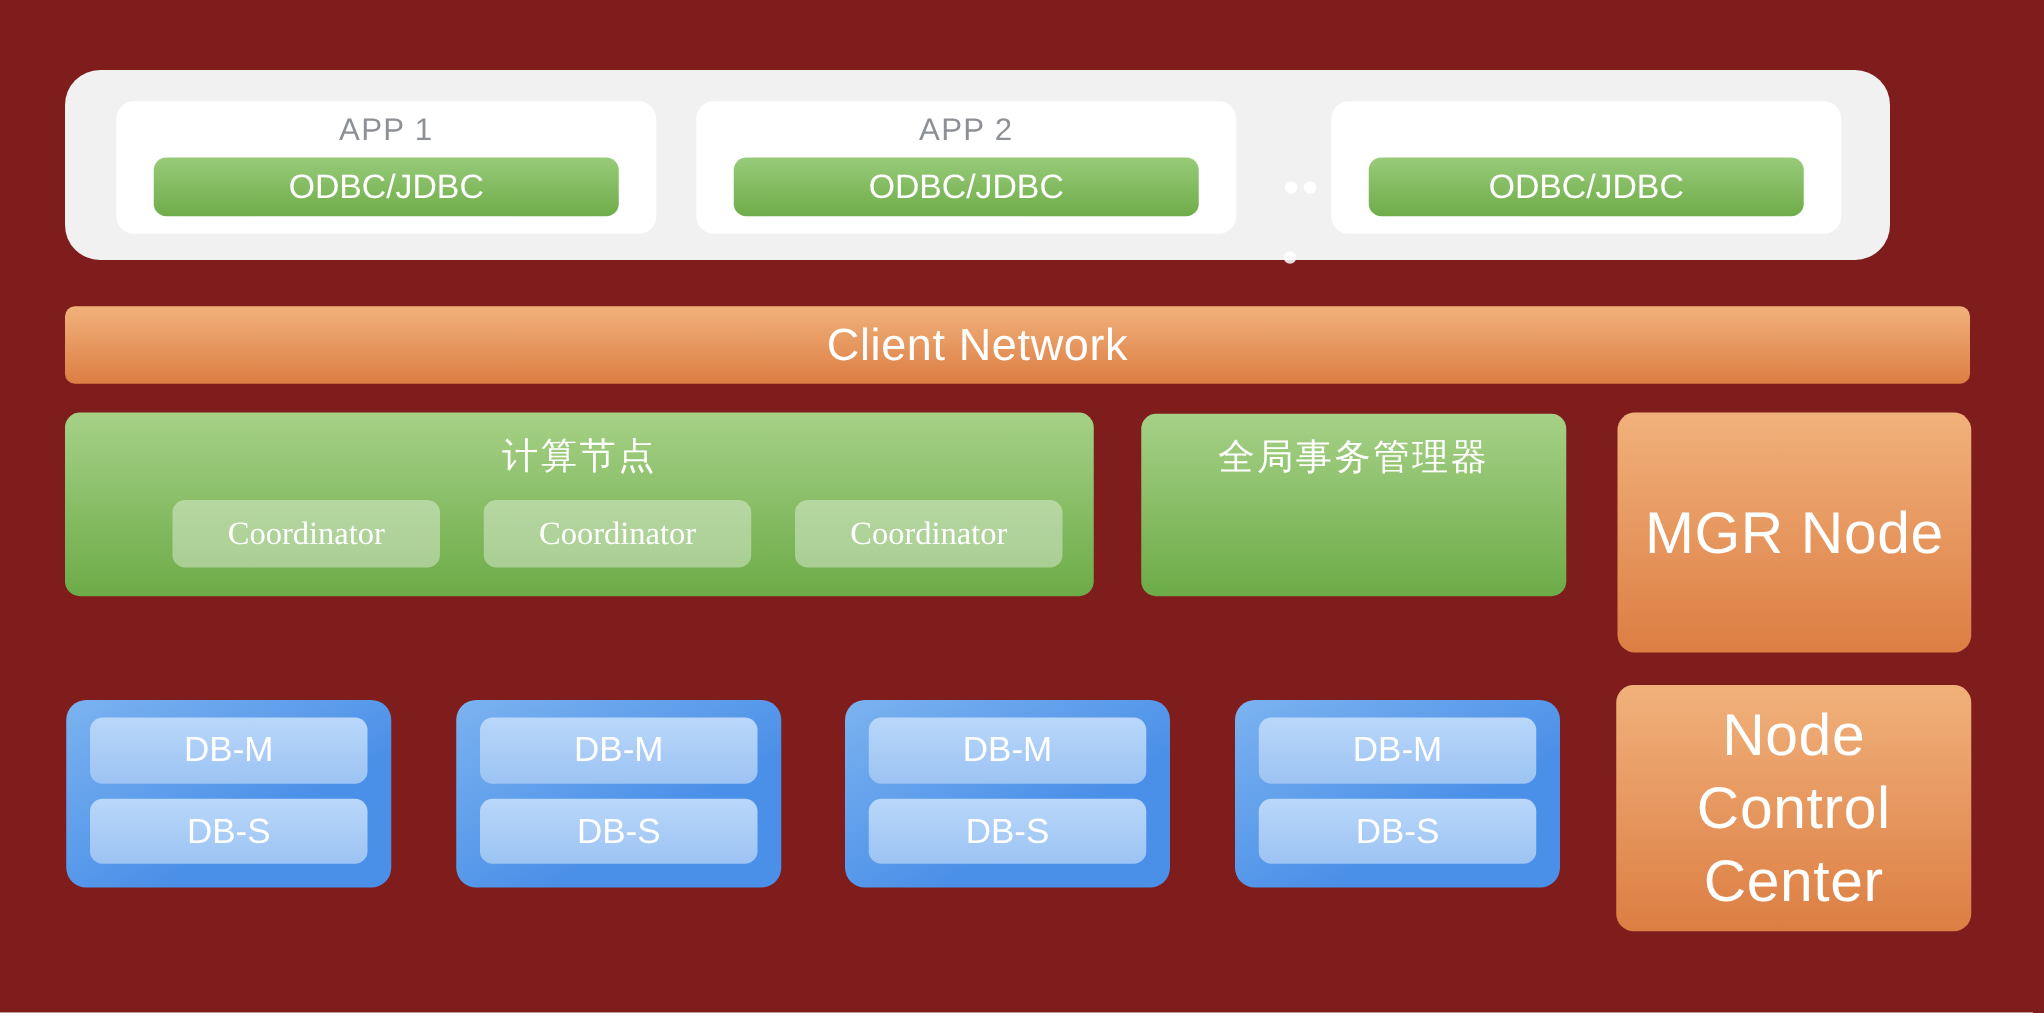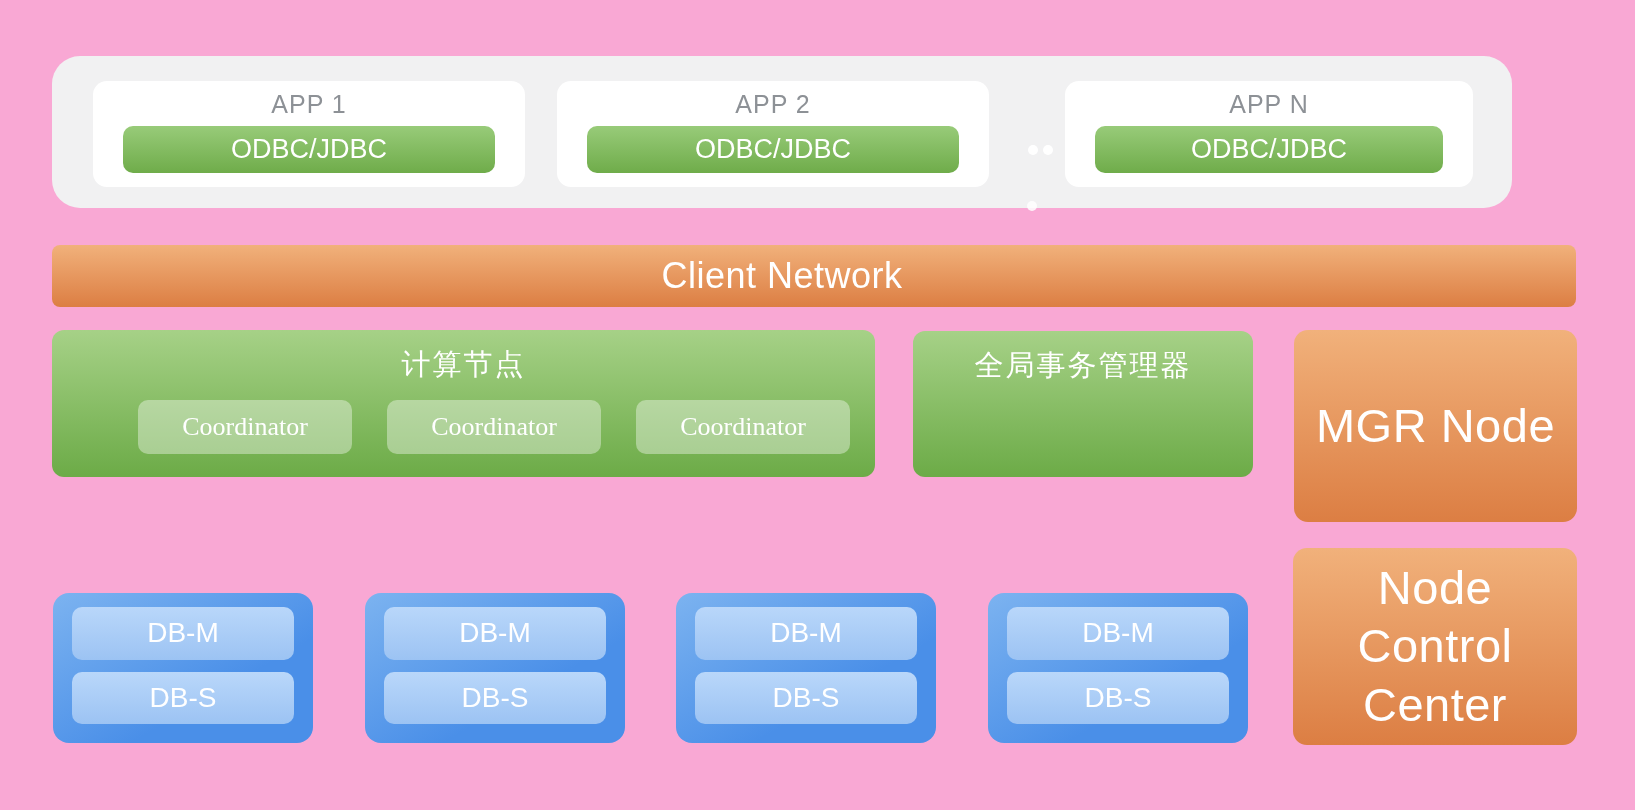--- a/index.html
+++ b/index.html
@@ -1,18 +1,18 @@
 <!DOCTYPE html>
 <html><head>
 <meta charset="utf-8">
 <style>
   * { margin:0; padding:0; box-sizing:border-box; }
   html,body { width:1635px; height:810px; background:#ffffff; overflow:hidden;
               font-family:"Liberation Sans","DejaVu Sans",sans-serif; }
-  .canvas { position:relative; width:1635px; height:810px; background:#f9a8d4; }
+  .canvas { position:relative; width:1635px; height:810px; background:#7f1d1d; }
 
   
   .app-container { position:absolute; left:52px; top:56px; width:1460px; height:152px;
                    background:#f1f1f2; border-radius:28px; }
   .app-box { position:absolute; top:25px; height:106px; background:#ffffff; border-radius:14px; }
   .app-box.b1 { left:41px;  width:432px; }
   .app-box.b2 { left:505px; width:432px; }
   .app-box.b3 { left:1013px; width:408px; }
   .app-title { margin-top:9px; text-align:center; color:#8d9196; font-size:25px; letter-spacing:1px; }
   .odbc-btn { position:absolute; left:30px; right:30px; top:45px; height:47px; border-radius:10px;
@@ -42,21 +42,21 @@
   .compute-panel { left:52px; top:330px; width:823px; height:147px;font-family:Liberation Serif, serif; }
   .gtm-panel     { left:913px; top:331px; width:340px; height:146px; }
   .panel-title { margin-top:15px; text-align:center; color:#ffffff; font-size:29px; letter-spacing:2px; }
   .subbox { background:rgba(255,255,255,0.38); border-radius:10px; color:#ffffff;
             display:flex; align-items:center; justify-content:center; font-size:26px; }
   .coord-row { position:absolute; left:38px; top:70px; display:flex; gap:35px;padding-left:48px; }
   .coord-row .subbox { width:214px; height:54px; }
   .gtm-node { position:absolute; left:60px; top:69px; width:220px; height:54px; }
 
   
-  .db-group { position:absolute; top:593px; width:260px; height:150px; border-radius:16px;
+  .db-group { position:absolute; top:560px; width:260px; height:150px; border-radius:16px;
               background:linear-gradient(150deg,#7cb3f0 0%,#4a8fe8 65%);
               padding:14px 19px 19px 19px; display:flex; flex-direction:column; gap:12px; }
   .db-group.g1 { left:53px; }  .db-group.g2 { left:365px; }
   .db-group.g3 { left:676px; } .db-group.g4 { left:988px; }
   .db-node { flex:1; border-radius:10px; color:#ffffff; font-size:28px;
              background:linear-gradient(180deg,#b9d7fa 0%,#9cc3f3 100%);
              display:flex; align-items:center; justify-content:center; }
 </style>
 </head>
 <body>
@@ -66,21 +66,20 @@
   <div class="app-container">
     <div class="app-box b1">
       <div class="app-title">APP 1</div>
       <div class="odbc-btn">ODBC/JDBC</div>
     </div>
     <div class="app-box b2">
       <div class="app-title">APP 2</div>
       <div class="odbc-btn">ODBC/JDBC</div>
     </div>
     <div class="app-box b3">
-      <div class="app-title">APP N</div>
       <div class="odbc-btn">ODBC/JDBC</div>
     </div>
     <div class="dot d1"></div>
     <div class="dot d2"></div>
     <div class="dot d3"></div>
   </div>
 
   <div class="bar orange client-bar">Client Network</div>
 
   <div class="panel compute-panel">

